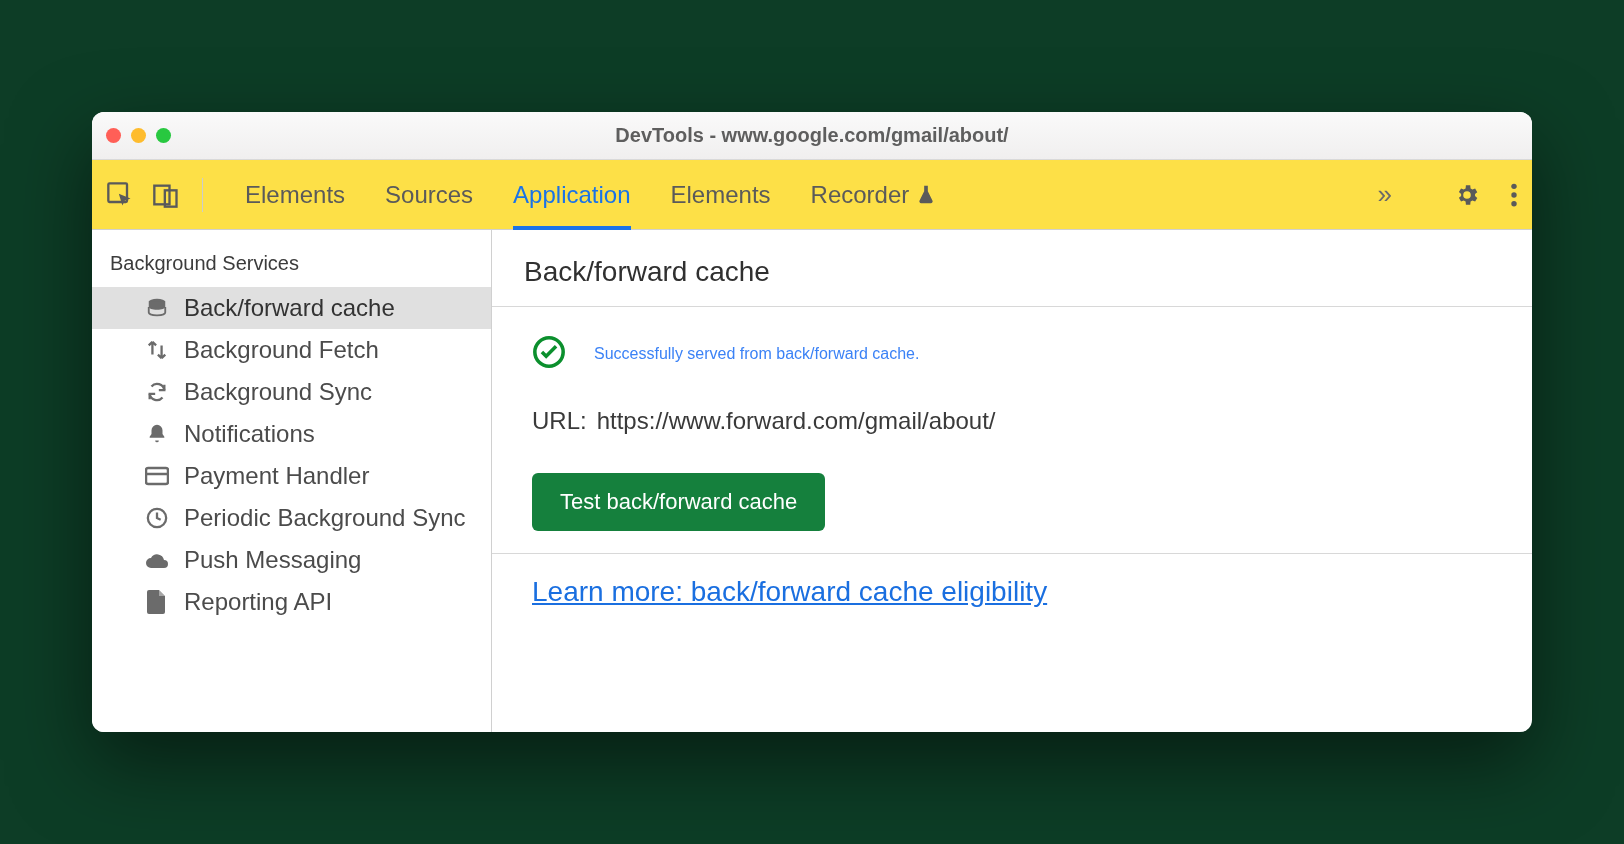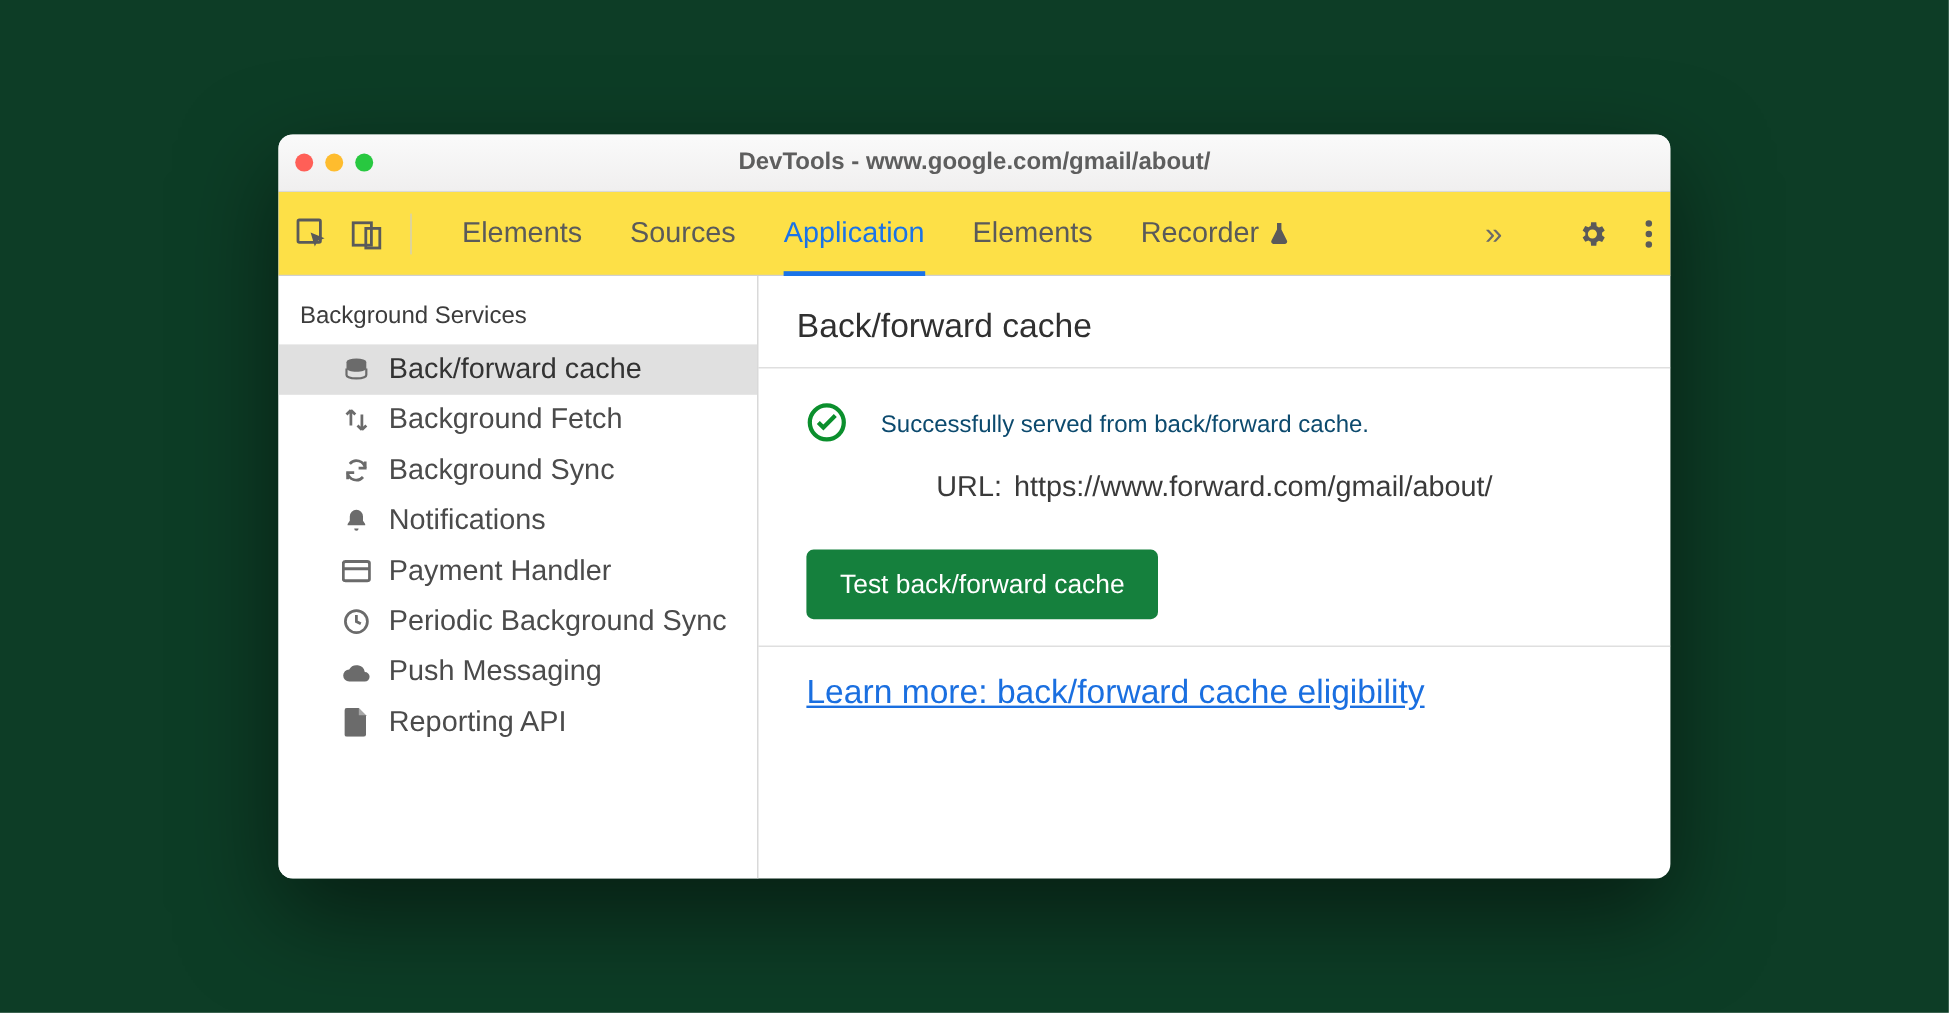--- a/index.html
+++ b/index.html
@@ -6,21 +6,21 @@
   body {
     font-family: -apple-system, BlinkMacSystemFont, "Segoe UI", Helvetica, Arial, sans-serif;
     background: #0d3d26;
     width: 1624px;
     height: 844px;
     display: flex;
     align-items: center;
     justify-content: center;
   }
   .window {
-    width: 1160px;
+    width: 1440px;
     height: 620px;
     background: #fff;
     border-radius: 12px;
     box-shadow: 0 30px 80px rgba(0,0,0,0.5);
     overflow: hidden;
     display: flex;
     flex-direction: column;
   }
   .titlebar {
     height: 48px;
@@ -74,22 +74,22 @@
     padding:7px 18px 7px 52px; font-size:24px; color:#4b4b4b;
     cursor:pointer; white-space:nowrap; overflow:hidden;
   }
   .sidebar-item.selected{ background:#e0e0e0; color:#333;}
   .sidebar-item .sicon{ width:26px; height:26px; flex:0 0 26px; color:#6b6b6b; display:flex; align-items:center; justify-content:center;}
   .main{ flex:1; display:flex; flex-direction:column; min-width:0;}
   .main-title{ font-size:28px; color:#303030; padding:26px 32px 18px;}
   .hr{ height:1px; background:#d8d8d8;}
   .status-block{ padding:28px 40px 22px 40px;}
   .status-row{ display:flex; align-items:center; gap:28px;}
-  .status-text{ font-size:20px; color:#0c4a6e;}
-  .url-row{ margin-top:18px; font-size:24px; color:#3a3a3a; display:flex; gap:10px;justify-content:center;}
+  .status-text{ font-size:16px; color:#3b82f6;}
+  .url-row{ margin-top:34px; font-size:24px; color:#3a3a3a; display:flex; gap:10px;}
   .btn{
     margin-top:38px;
     display:inline-block;
     background:#15803d; color:#fff; border:none;
     font-size:22px; font-weight:500;
     padding:16px 28px; border-radius:6px; cursor:pointer;
   }
   .footer{ padding:22px 40px;}
   .link{ color:#1a6fe0; font-size:28px; text-decoration:underline; cursor:pointer;}
   .chevrons{ font-size:26px; letter-spacing:-4px; color:#6a6a6a;}

